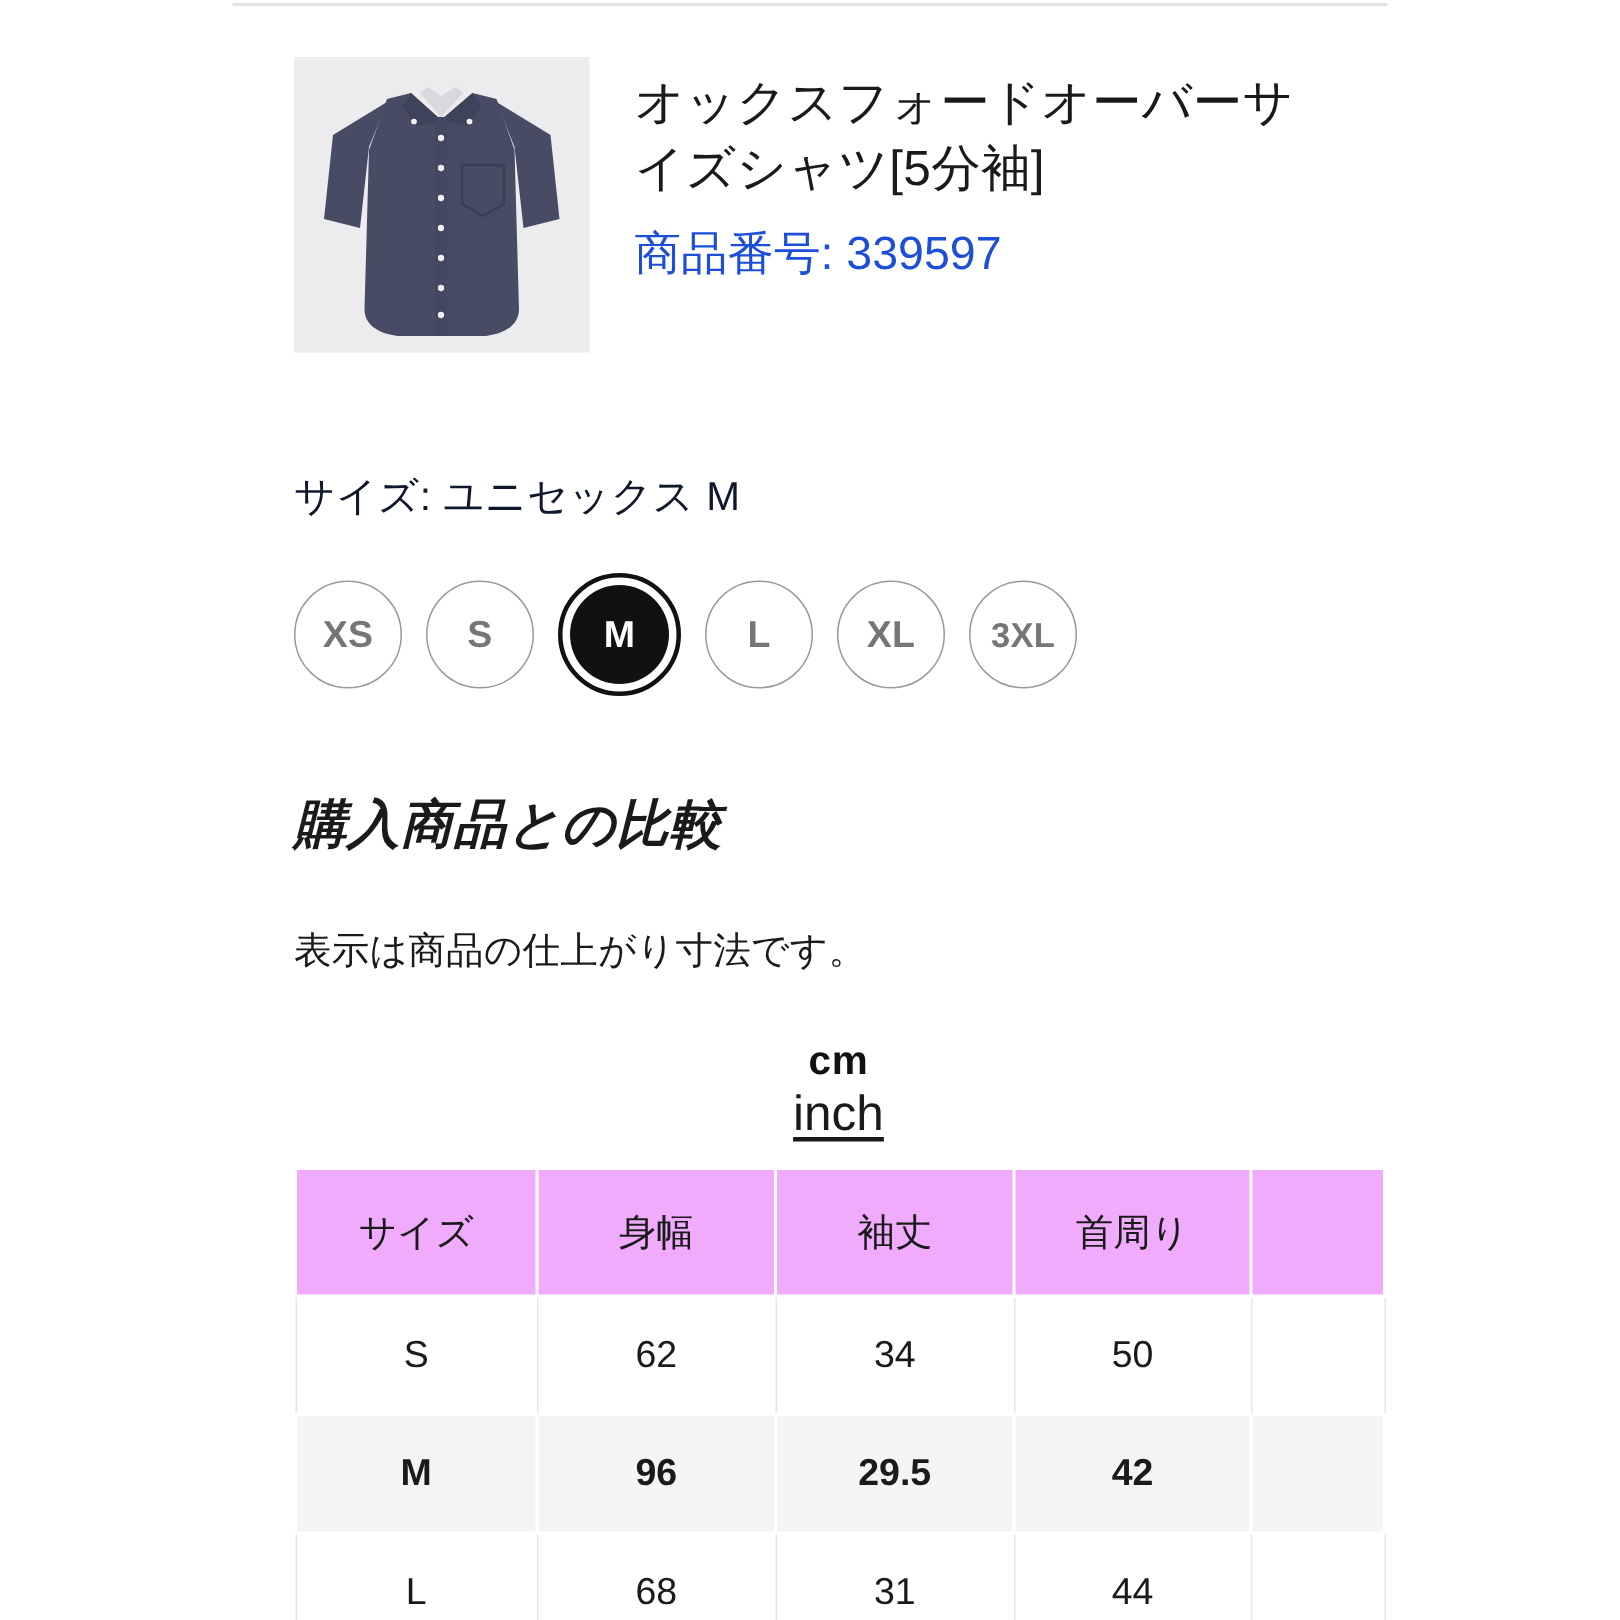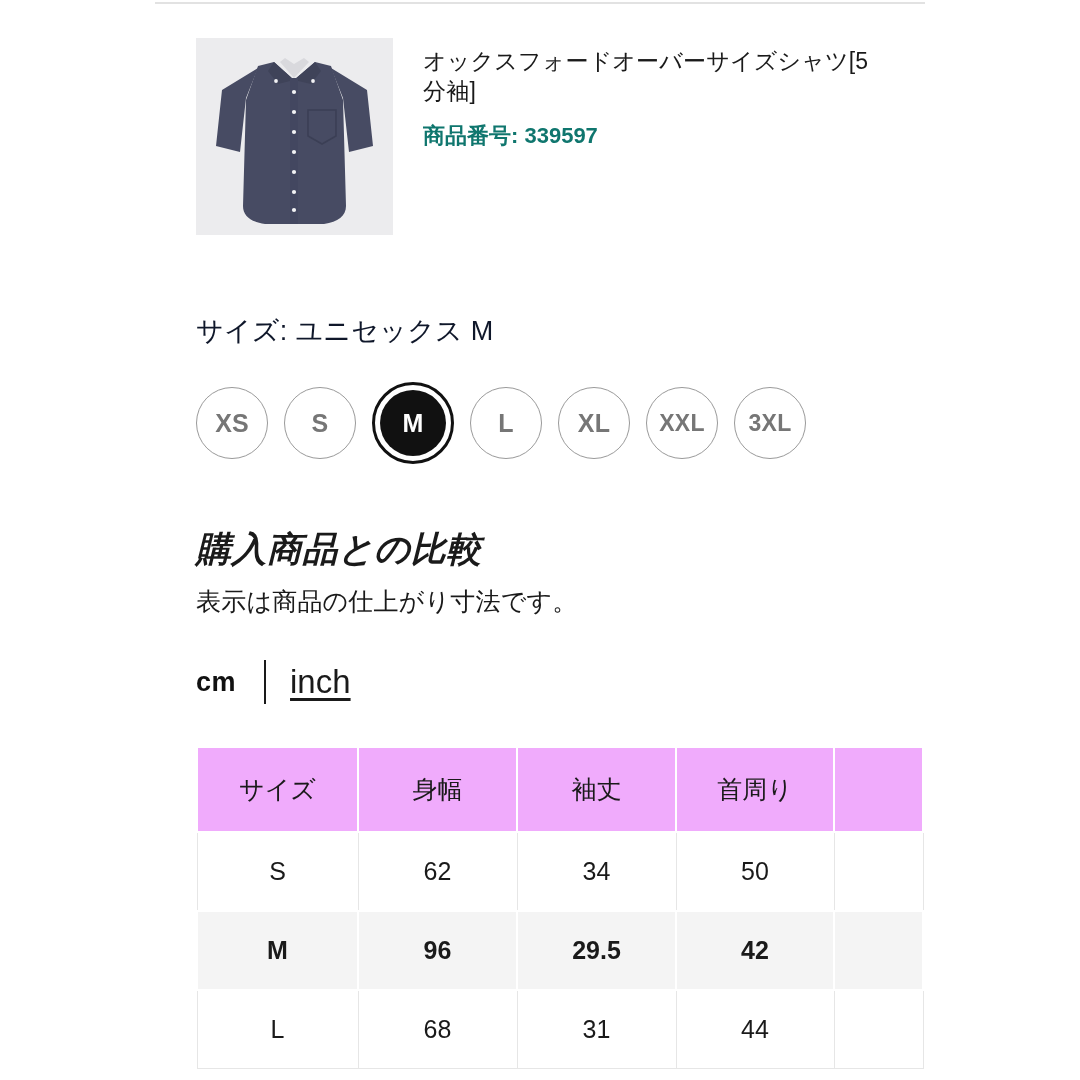--- a/index.html
+++ b/index.html
@@ -54,34 +54,34 @@
     width: 100%;
     height: 100%;
   }
   .product-info {
     margin-left: 30px;
     padding-top: 8px;
     flex: 1 1 auto;
     min-width: 0;
   }
   .product-title {
-    font-size: 23px;
+    font-size: 33px;
     line-height: 1.32;
     font-weight: 400;
     letter-spacing: 0.2px;
     color: #1a1a1a;
     margin: 0;
     max-width: 460px;
   }
   .product-number {
-    font-size: 22px;
+    font-size: 31px;
     line-height: 1.4;
-    color: #0f766e;
+    color: #1d4ed8;
     margin: 14px 0 0 0;
-    font-weight: 700;
+    font-weight: 400;
   }
 
   
   .size-label {
     font-size: 27px;
     color: #0f172a;
     margin-top: 78px;
     letter-spacing: 0.3px;
   }
 
@@ -141,30 +141,31 @@
   .compare-heading {
     font-size: 35px;
     font-weight: 700;
     margin-top: 62px;
     letter-spacing: 0.5px;
     color: #1a1a1a;
     font-style: italic;
   }
   .compare-note {
     font-size: 25px;
-    margin-top: 12px;
+    margin-top: 44px;
     color: #1a1a1a;
     letter-spacing: 0.2px;
   }
 
   .unit-toggle {
     display: flex;
     align-items: center;
     margin-top: 42px;
     height: 44px;
+    flex-direction: column;
   }
   .unit-cm {
     font-size: 27px;
     font-weight: 700;
     color: #111111;
     letter-spacing: 0.5px;
     cursor: pointer;
   }
   .unit-sep {
     width: 2px;
@@ -291,23 +292,20 @@
       <span>S</span>
     </div>
     <div class="size-chip selected sz-m">
       <span class="inner-dot">M</span>
     </div>
     <div class="size-chip sz-l">
       <span>L</span>
     </div>
     <div class="size-chip sz-xl">
       <span>XL</span>
-    </div>
-    <div class="size-chip sz-xxl">
-      <span>XXL</span>
     </div>
     <div class="size-chip sz-3xl">
       <span>3XL</span>
     </div>
   </div>
 
   <div class="compare-heading">購入商品との比較</div>
   <div class="compare-note">表示は商品の仕上がり寸法です。</div>
 
   <div class="unit-toggle">

